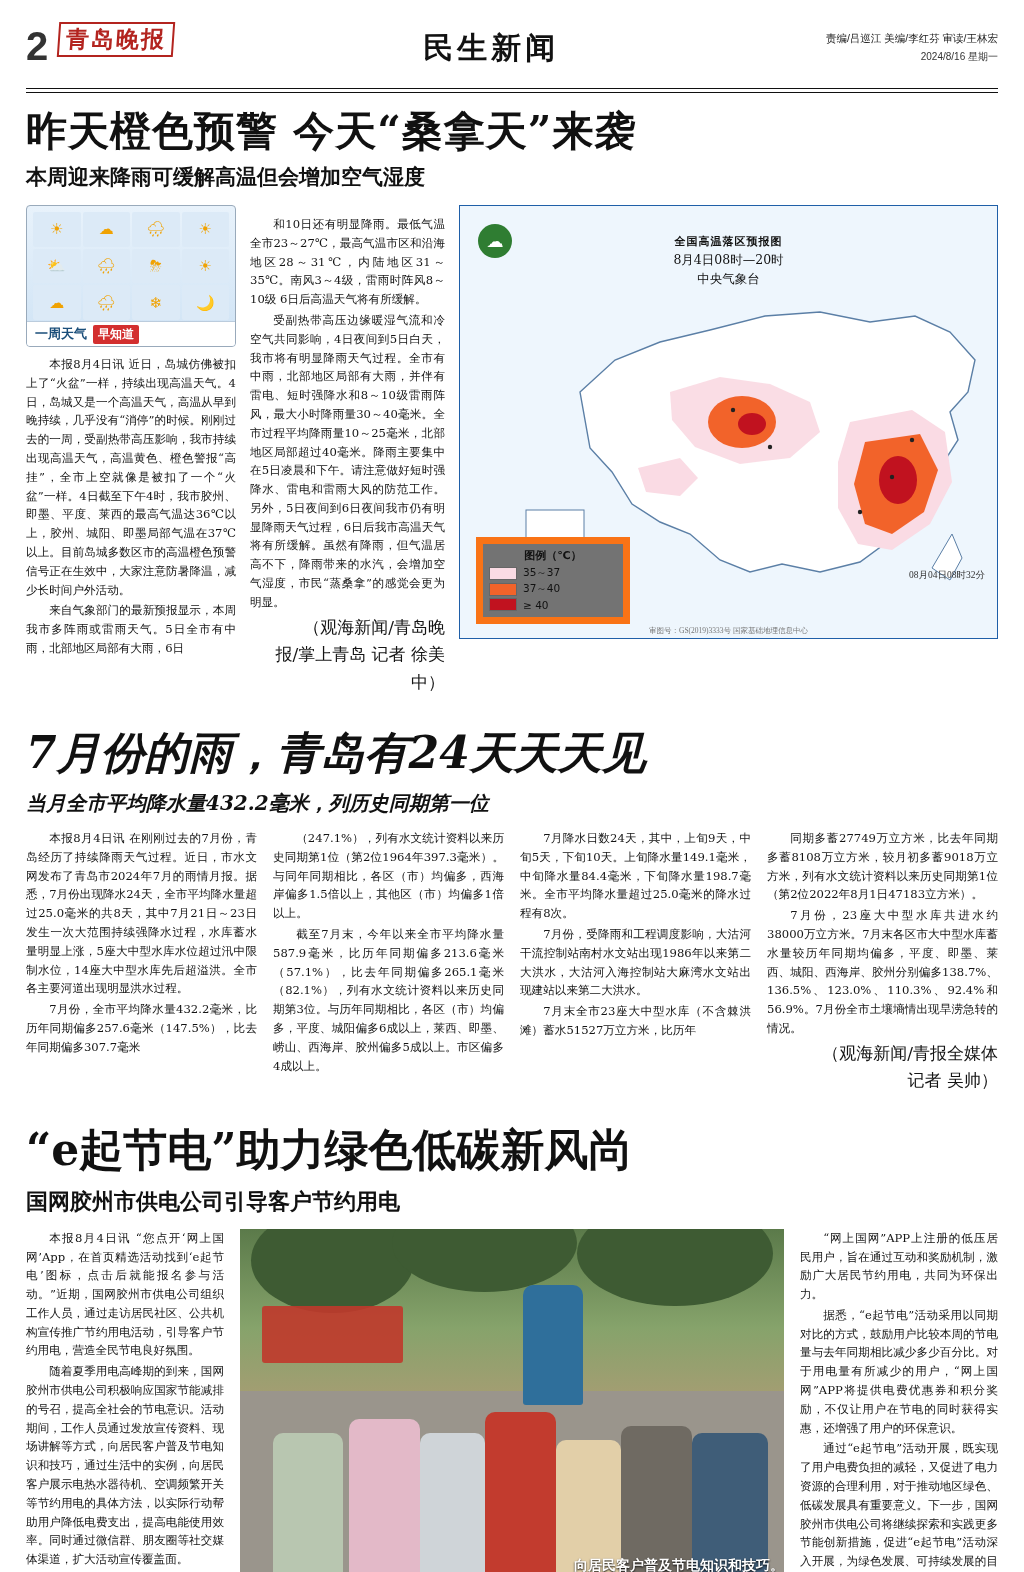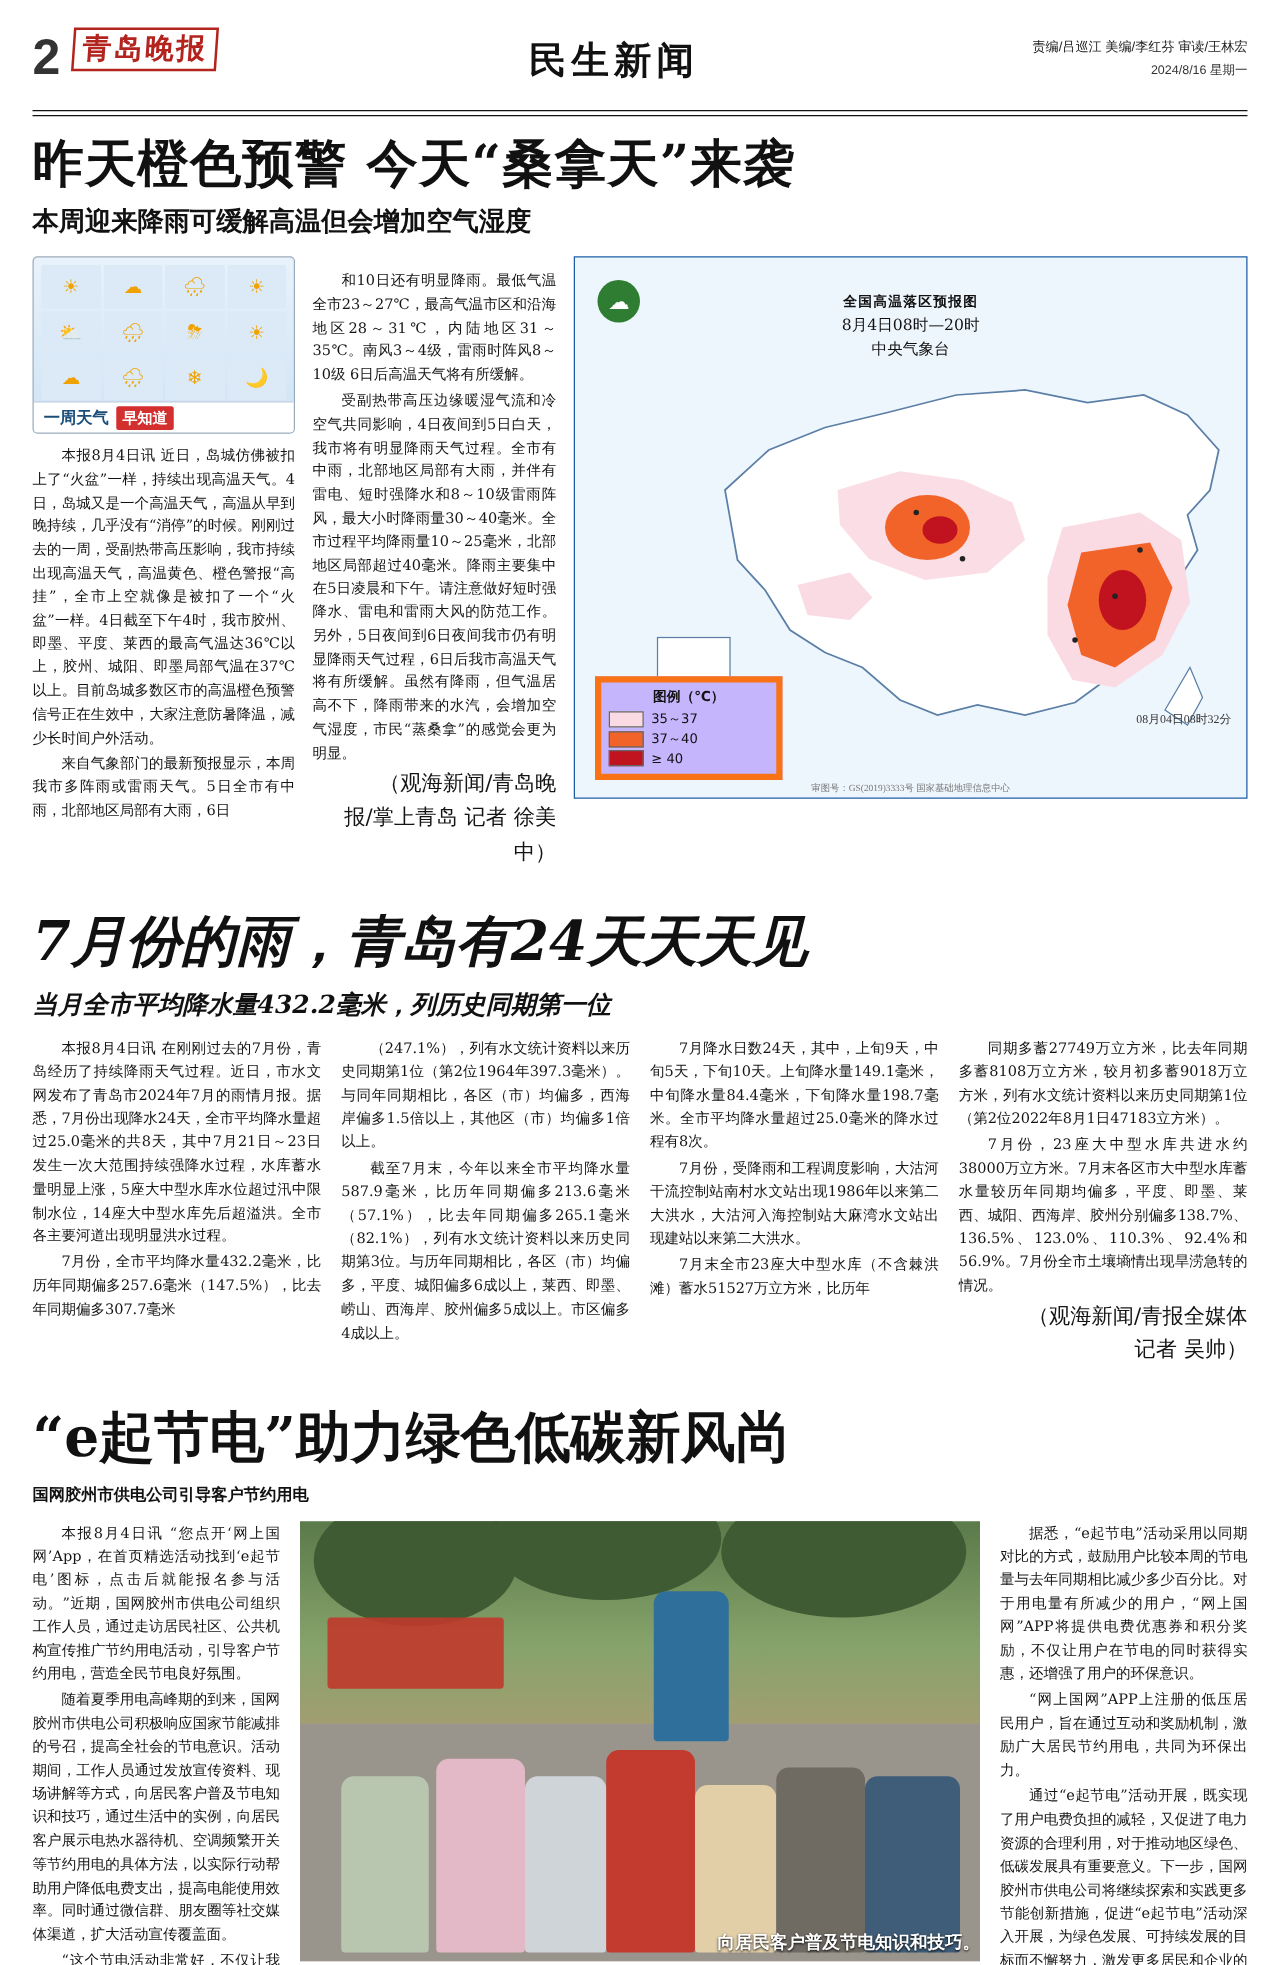--- a/index.html
+++ b/index.html
@@ -119,21 +119,21 @@
   .map-title .t1{font-size:11px;font-weight:bold;letter-spacing:1px;}
   .map-title .t2{font-size:12.5px;margin-top:3px;}
   .map-title .t3{font-size:12.5px;margin-top:2px;}
   .cma-logo{
     position:absolute;left:18px;top:18px;width:34px;height:34px;border-radius:50%;
     background:#2f7d32;color:#fff;font-size:17px;
     display:flex;align-items:center;justify-content:center;
   }
   .legend{
     position:absolute;left:16px;bottom:14px;width:128px;
-    border:5px solid #f97316;background:#c4b5fd;padding:4px 6px;
+    border:7px solid #f97316;background:#737373;padding:4px 6px;
     font-size:10.5px;font-family:"DejaVu Sans",sans-serif;
   }
   .legend .lt{text-align:center;font-weight:bold;margin-bottom:3px;font-size:11px;}
   .legend .row{display:flex;align-items:center;gap:6px;margin:2px 0;}
   .sw{width:26px;height:11px;border:1px solid #666;}
   .map-stamp{position:absolute;right:12px;bottom:56px;font-size:9.5px;color:#333;}
   .map-foot{position:absolute;left:0;right:0;bottom:2px;text-align:center;font-size:7.5px;color:#777;}
   .cn-shape{
     position:absolute;left:60px;top:66px;width:500px;height:330px;
   }
@@ -143,21 +143,21 @@
   .headline2{font-size:44px;font-weight:bold;font-family:"DejaVu Serif",serif;letter-spacing:0px;}
   .subhead2{font-size:20px;font-weight:bold;margin-top:7px;font-family:"DejaVu Serif",serif;}
   .cols4{
     margin:12px 26px 0 26px;display:flex;gap:16px;
   }
   .cols4 > div{flex:1;}
 
   
   .hl3{margin:24px 26px 0 26px;}
   .headline3{font-size:44px;font-weight:bold;font-family:"DejaVu Serif",serif;}
-  .subhead3{font-size:13px;font-weight:bold;margin-top:7px;font-family:"DejaVu Serif",serif;}
+  .subhead3{font-size:22px;font-weight:bold;margin-top:7px;font-family:"DejaVu Serif",serif;}
   .story3{margin:12px 26px 0 26px;display:flex;gap:16px;}
   .s3-col{width:198px;}
   .photo{
     flex:1;height:352px;position:relative;overflow:hidden;
     background:linear-gradient(#5b7a4a,#86a36b 28%,#b79a77 60%,#8a7a63);
   }
   .photo .tree{position:absolute;background:#3e5b33;border-radius:50%;}
   .photo .road{position:absolute;left:0;right:0;top:46%;height:54%;background:#9a958c;}
   .photo .tent{position:absolute;left:4%;top:22%;width:26%;height:16%;background:#c0392b;border-radius:3px;opacity:.9;}
   .photo .person{position:absolute;bottom:2%;border-radius:10px 10px 3px 3px;}
@@ -335,21 +335,21 @@
       <div class="person" style="left:45%;width:13%;height:46%;background:#c23b2e;"></div>
       <div class="person" style="left:58%;width:12%;height:38%;background:#e2cfa8;"></div>
       <div class="person" style="left:70%;width:13%;height:42%;background:#6f6a62;"></div>
       <div class="person" style="left:83%;width:14%;height:40%;background:#3f5d78;"></div>
       <div class="person" style="left:52%;top:16%;width:11%;height:34%;background:#2f6f9b;bottom:auto;"></div>
       <div class="photo-caption">向居民客户普及节电知识和技巧。</div>
     </div>
 
     <div class="s3-col">
       <div class="body-text" style="margin-top:0">
+        <p>“网上国网”APP上注册的低压居民用户，旨在通过互动和奖励机制，激励广大居民节约用电，共同为环保出力。</p>
         <p>据悉，“e起节电”活动采用以同期对比的方式，鼓励用户比较本周的节电量与去年同期相比减少多少百分比。对于用电量有所减少的用户，“网上国网”APP将提供电费优惠券和积分奖励，不仅让用户在节电的同时获得实惠，还增强了用户的环保意识。</p>
-        <p>“网上国网”APP上注册的低压居民用户，旨在通过互动和奖励机制，激励广大居民节约用电，共同为环保出力。</p>
         <p>通过“e起节电”活动开展，既实现了用户电费负担的减轻，又促进了电力资源的合理利用，对于推动地区绿色、低碳发展具有重要意义。下一步，国网胶州市供电公司将继续探索和实践更多节能创新措施，促进“e起节电”活动深入开展，为绿色发展、可持续发展的目标而不懈努力，激发更多居民和企业的节能热情，共同为促进地球的可持续发展、保护美丽的地球家园做出贡献。</p>
 
       </div>
     </div>
   </div>
 
 </div>
 
 </body></html>

